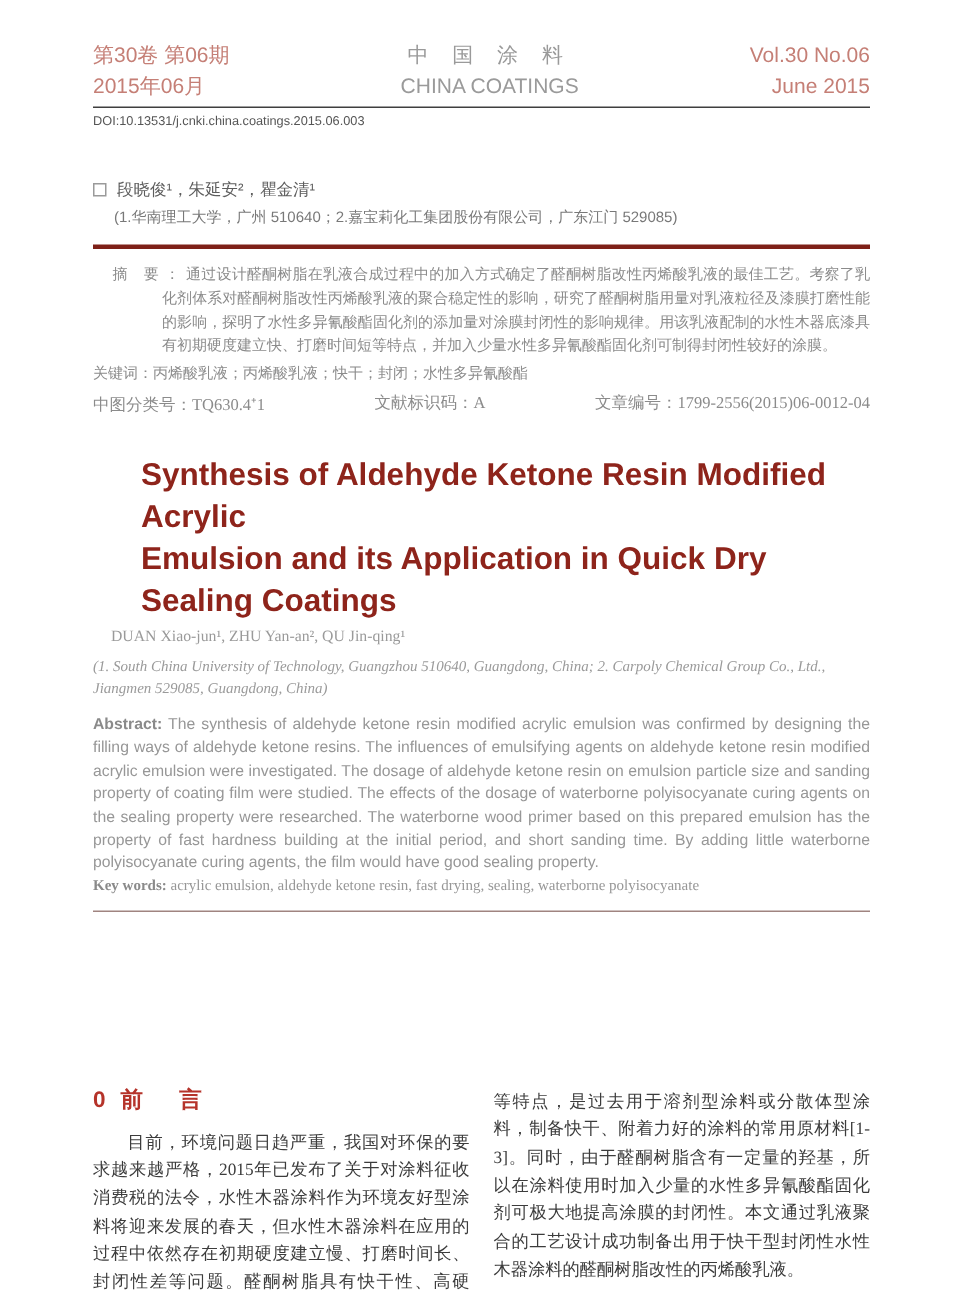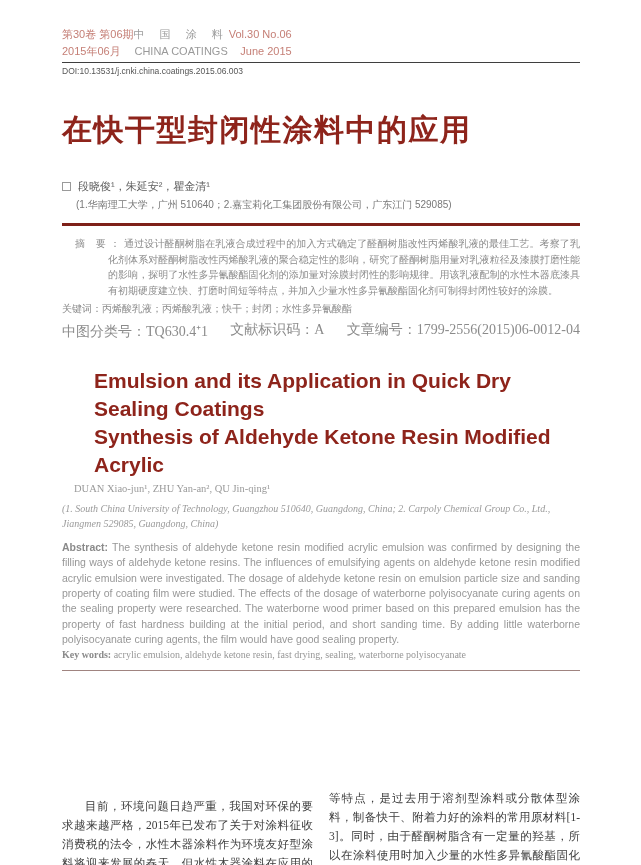--- a/index.html
+++ b/index.html
@@ -1,21 +1,21 @@
 <!DOCTYPE html>
 <html><head>
 <meta charset="utf-8">
 <style>
   html,body{margin:0;padding:0;background:#ffffff;}
   body{width:641px;height:865px;overflow:hidden;font-family:"Liberation Sans",sans-serif;}
   .page{position:relative;width:641px;height:865px;background:#fff;}
   .content{padding:26px 61px 0 62px;width:518px;box-sizing:content-box;}
 
   
-  .hdr{display:flex;justify-content:flex-start;font-size:11px;line-height:1.5;}
+  .hdr{display:flex;justify-content:space-between;font-size:14px;line-height:1.5;}
   .hdr .left,.hdr .right{color:#c57f76;}
   .hdr .right{text-align:right;}
   .hdr .center{color:#9a9a9a;text-align:center;}
   .hdr .center .cn{letter-spacing:6px;}
   .hdr-rule{border-bottom:1.5px solid #3f3f3f;margin-top:3px;}
   .doi{font-size:8.5px;color:#555;margin-top:3px;}
 
   
   .title-cn{margin-top:34px;font-size:30px;line-height:1.36;font-weight:800;
     color:#8e241b;letter-spacing:1.5px;}
@@ -24,21 +24,21 @@
   .authors-row{margin-top:28px;display:flex;align-items:center;font-size:11px;color:#5d5d5d;}
   .bullet{width:7px;height:7px;border:1px solid #9a9a9a;margin-right:7px;display:inline-block;}
   .affil-cn{font-size:10px;color:#787878;margin-top:4px;padding-left:14px;}
   .thick-rule{border-top:3px solid #7e2018;margin-top:11px;}
 
   
   .abs-cn{margin-top:10px;font-size:10px;line-height:1.58;color:#8b8b8b;
     text-align:justify;padding-left:46px;text-indent:-33px;font-family:"Liberation Serif",serif;}
   .abs-cn .lbl{letter-spacing:4px;}
   .kw-cn{margin-top:3px;font-size:10px;color:#8b8b8b;font-family:"Liberation Serif",serif;}
-  .meta-row{margin-top:5px;display:flex;justify-content:space-between;font-size:14px;
+  .meta-row{margin-top:5px;display:flex;justify-content:space-between;font-size:11px;
     color:#8b8b8b;font-family:"Liberation Serif",serif;}
 
   
   .title-en{margin-top:26px;padding-left:32px;font-size:21px;line-height:1.33;
     font-weight:700;color:#8e241b;}
   .auth-en{margin-top:4px;padding-left:12px;font-size:10.5px;color:#9a9a9a;font-family:Liberation Serif, serif;}
   .affil-en{margin-top:7px;font-size:10px;font-style:italic;color:#9a9a9a;line-height:1.5;
     font-family:"Liberation Serif",serif;}
   .abs-en{margin-top:9px;font-size:10.5px;color:#979797;line-height:1.47;text-align:justify;
     font-family:Liberation Sans, sans-serif;}
@@ -74,21 +74,20 @@
       </div>
       <div class="right">
         <div>Vol.30 No.06</div>
         <div>June 2015</div>
       </div>
     </div>
     <div class="hdr-rule"></div>
     <div class="doi">DOI:10.13531/j.cnki.china.coatings.2015.06.003</div>
 
     <div class="title-cn">
-      <div>在快干型封闭性涂料中的应用</div>
     </div>
 
     <div class="authors-row">
       <span class="bullet"></span>
       <span>段晓俊¹，朱延安²，瞿金清¹</span>
     </div>
     <div class="affil-cn">(1.华南理工大学，广州  510640；2.嘉宝莉化工集团股份有限公司，广东江门  529085)</div>
 
     <div class="thick-rule"></div>
 
@@ -96,35 +95,38 @@
 
     <div class="kw-cn"><span>关键词：</span><span>丙烯酸乳液；丙烯酸乳液；快干；封闭；水性多异氰酸酯</span></div>
 
     <div class="meta-row">
       <span>中图分类号：TQ630.4⁺1</span>
       <span>文献标识码：A</span>
       <span>文章编号：1799-2556(2015)06-0012-04</span>
     </div>
 
     <div class="title-en">
+      <div>Synthesis of Aldehyde Ketone Resin Modified Acrylic</div>
       <div>Emulsion and its Application in Quick Dry Sealing Coatings</div>
-      <div>Synthesis of Aldehyde Ketone Resin Modified Acrylic</div>
     </div>
 
     <div class="auth-en">DUAN Xiao-jun¹, ZHU Yan-an², QU Jin-qing¹</div>
     <div class="affil-en">(1. South China University of Technology, Guangzhou 510640, Guangdong, China; 2. Carpoly Chemical Group Co., Ltd., Jiangmen 529085, Guangdong, China)</div>
 
     <div class="abs-en"><b>Abstract:</b><span> The synthesis of aldehyde ketone resin modified acrylic emulsion was confirmed by designing the filling ways of aldehyde ketone resins. The influences of emulsifying agents on aldehyde ketone resin modified acrylic emulsion were investigated. The dosage of aldehyde ketone resin on emulsion particle size and sanding property of coating film were studied. The effects of the dosage of waterborne polyisocyanate curing agents on the sealing property were researched. The waterborne wood primer based on this prepared emulsion has the property of fast hardness building at the initial period, and short sanding time. By adding little waterborne polyisocyanate curing agents, the film would have good sealing property.</span></div>
 
     <div class="kw-en"><b>Key words:</b><span> acrylic emulsion, aldehyde ketone resin, fast drying, sealing, waterborne polyisocyanate</span></div>
 
     <div class="thin-rule"></div>
 
     <div class="body-wrap">
       <div class="col col-left">
+        <div class="sec-h">
+          <span class="num">0</span><span class="t">前  言</span>
+        </div>
         <div class="para indent">目前，环境问题日趋严重，我国对环保的要求越来越严格，2015年已发布了关于对涂料征收消费税的法令，水性木器涂料作为环境友好型涂料将迎来发展的春天，但水性木器涂料在应用的过程中依然存在初期硬度建立慢、打磨时间长、封闭性差等问题。醛酮树脂具有快干性、高硬度、高附着力、高光泽和高耐热性</div>
       </div>
       <div class="col col-right">
         <div class="para">等特点，是过去用于溶剂型涂料或分散体型涂料，制备快干、附着力好的涂料的常用原材料[1-3]。同时，由于醛酮树脂含有一定量的羟基，所以在涂料使用时加入少量的水性多异氰酸酯固化剂可极大地提高涂膜的封闭性。本文通过乳液聚合的工艺设计成功制备出用于快干型封闭性水性木器涂料的醛酮树脂改性的丙烯酸乳液。</div>
       </div>
     </div>
 
   </div>
 </div>
 

